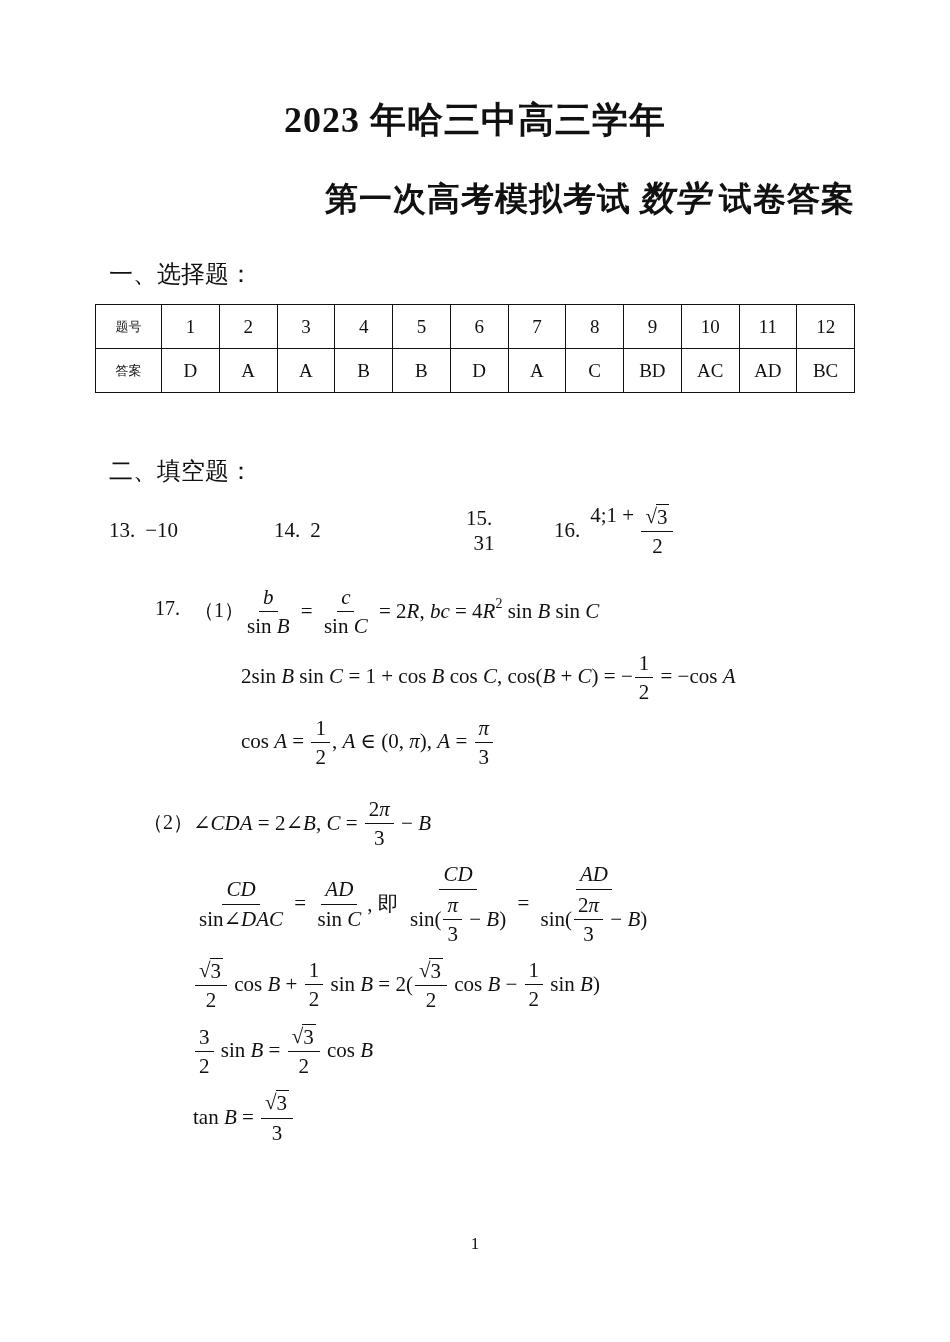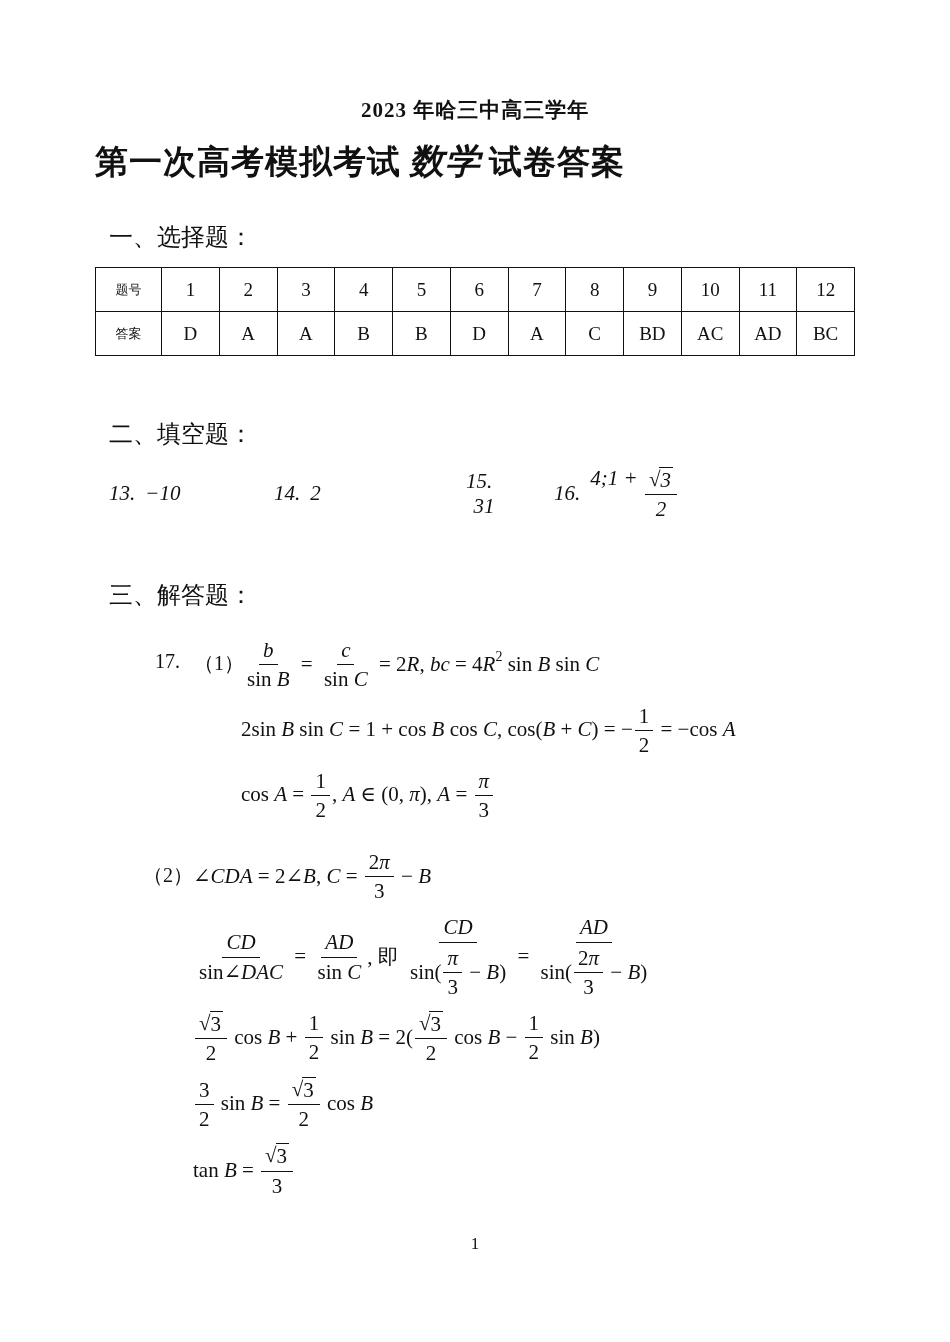--- a/index.html
+++ b/index.html
@@ -2,35 +2,35 @@
 <html><head>
 <meta charset="utf-8">
 <style>
   * { margin: 0; padding: 0; box-sizing: border-box; }
   html, body { background: #e8e8e8; }
   body { font-family: "Liberation Serif", "DejaVu Serif", serif; color: #111; }
   .page {
     width: 950px; height: 1342px; margin: 0 auto; background: #ffffff;
     position: relative; padding: 96px 95px 0 95px; overflow: hidden;
   }
-  .title1 { text-align: center; font-size: 21px; font-weight: bold; letter-spacing: 1px; }
-  .title2 { text-align: left; font-size: 33px; font-weight: bold; margin-top: 14px; letter-spacing: 1px; }
+  .title1 { text-align: center; font-size: 36px; font-weight: bold; letter-spacing: 1px; }
+  .title2 { text-align: right; font-size: 33px; font-weight: bold; margin-top: 30px; letter-spacing: 1px; }
   .title2 .subject { font-family: cursive, serif; font-style: italic; margin: 0 8px; font-size: 35px; }
   .section-heading { font-size: 24px; margin: 36px 0 0 14px; }
   .section-heading.s2 { margin-top: 62px; }
   .section-heading.s3 { margin-top: 58px; }
 
   table.answers { border-collapse: collapse; table-layout: fixed; width: 760px; margin-top: 14px; }
   table.answers td {
     border: 1.4px solid #111; text-align: center; height: 44px;
     font-size: 19px; vertical-align: middle;
   }
   table.answers td.rowhead { width: 66px; font-size: 13px; }
 
-  .blanks-row { display: flex; align-items: center; margin: 16px 0 8px 14px; font-size: 21px; font-style: italic; }
+  .blanks-row { display: flex; align-items: center; margin: 16px 0 8px 14px; font-size: 21px; }
   .blank-item { display: inline-flex; align-items: center; }
   .blank-item.w1 { width: 165px; }
   .blank-item.w2 { width: 140px; }
   .blank-item.w3 { width: 140px; flex-direction: column; }
   .blank-label { margin-right: 10px; white-space: pre; }
 
   .solution { margin: 26px 0 0 12px; font-size: 21px; }
   .part { display: flex; align-items: flex-start; }
   .part.part2 { margin-top: 16px; }
   .part-head { display: flex; padding-top: 13px; font-size: 20px; white-space: pre; }
@@ -136,21 +136,20 @@
               </span>
             </span>
             <span class="den">
               <span class="mtxt">2</span>
             </span>
           </span>
         </span>
     </span>
   </div>
 
-  <div class="section-heading s3">三、解答题：</div>
 
   <div class="solution">
     <div class="part part1">
       <div class="part-head p1-head">
         <span class="q-label">17.</span>
         <span class="part-label">（1）</span>
       </div>
       <div class="math-block">
           <div class="math-line">
             <span class="frac">

